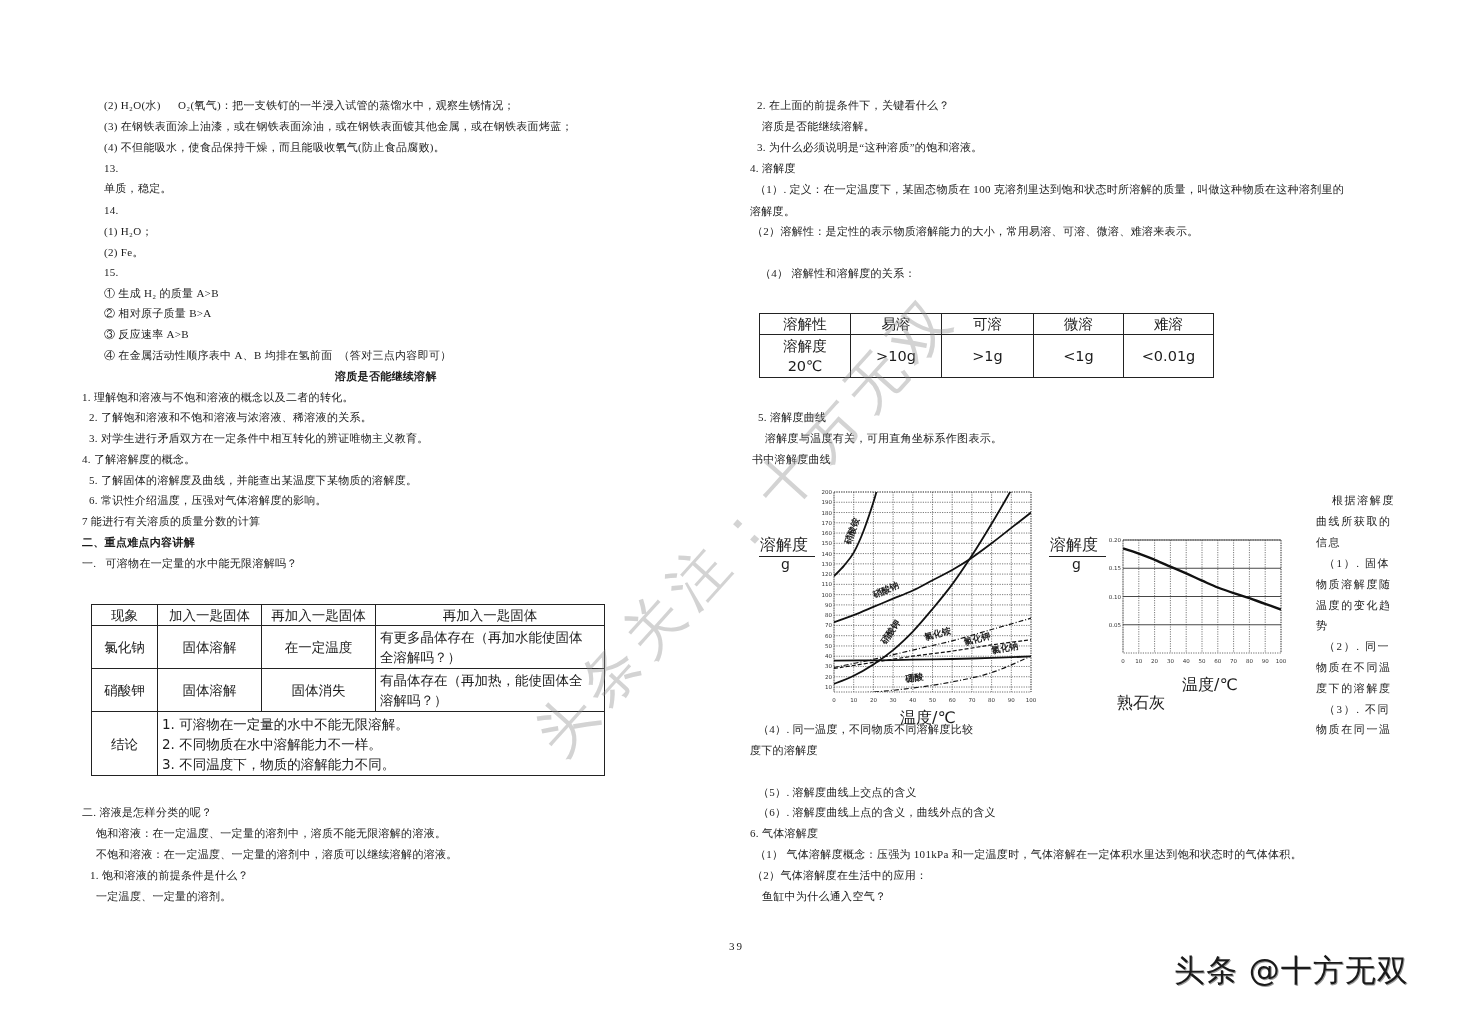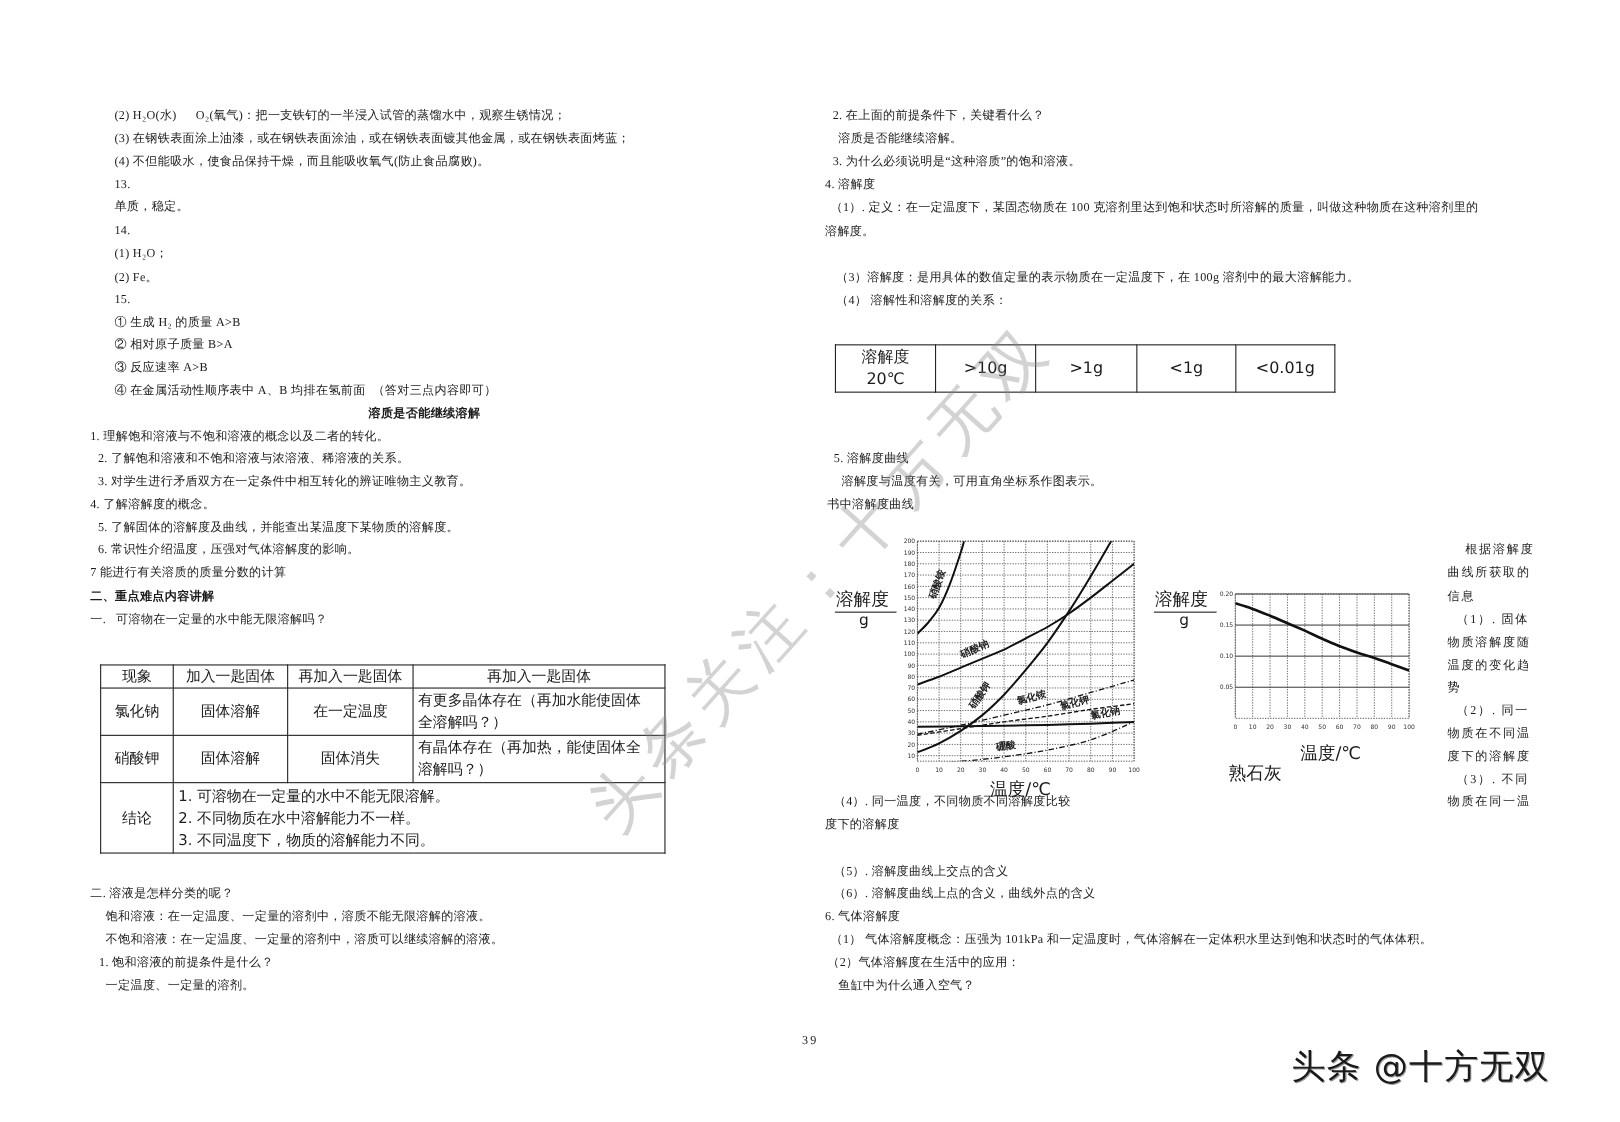--- a/index.html
+++ b/index.html
@@ -120,32 +120,39 @@
   <div class="ln" style="left:96px;top:846px">不饱和溶液：在一定温度、一定量的溶剂中，溶质可以继续溶解的溶液。</div>
   <div class="ln" style="left:90px;top:867px">1. 饱和溶液的前提条件是什么？</div>
   <div class="ln" style="left:96px;top:888px">一定温度、一定量的溶剂。</div>
 
   <div class="ln" style="left:757px;top:97px">2. 在上面的前提条件下，关键看什么？</div>
   <div class="ln" style="left:762px;top:118px">溶质是否能继续溶解。</div>
   <div class="ln" style="left:757px;top:139px">3. 为什么必须说明是“这种溶质”的饱和溶液。</div>
   <div class="ln" style="left:750px;top:160px">4. 溶解度</div>
   <div class="ln" style="left:755px;top:181px">（1）. 定义：在一定温度下，某固态物质在 100 克溶剂里达到饱和状态时所溶解的质量，叫做这种物质在这种溶剂里的</div>
   <div class="ln" style="left:750px;top:203px">溶解度。</div>
-  <div class="ln" style="left:760px;top:244px">（3）溶解度：是用具体的数值定量的表示物质在一定温度下，在 100g 溶剂中的最大溶解能力。</div>
+  <div class="ln" style="left:752px;top:223px">（2）溶解性：是定性的表示物质溶解能力的大小，常用易溶、可溶、微溶、难溶来表示。</div>
   <div class="ln" style="left:760px;top:265px">（4） 溶解性和溶解度的关系：</div>
 
   <table class="t t2">
     <colgroup>
         <col style="width:91px">
         <col style="width:91px">
         <col style="width:92px">
         <col style="width:90px">
         <col style="width:90px">
       </colgroup>
     <tbody>
+        <tr style="height:21px">
+      <td>溶解性</td>
+      <td>易溶</td>
+      <td>可溶</td>
+      <td>微溶</td>
+      <td>难溶</td>
+    </tr>
     <tr style="height:43px">
       <td>
         <span class="blk">溶解度</span>
         <span class="blk">20℃</span>
       </td>
       <td>&gt;10g</td>
       <td>&gt;1g</td>
       <td>&lt;1g</td>
       <td>&lt;0.01g</td>
     </tr>

